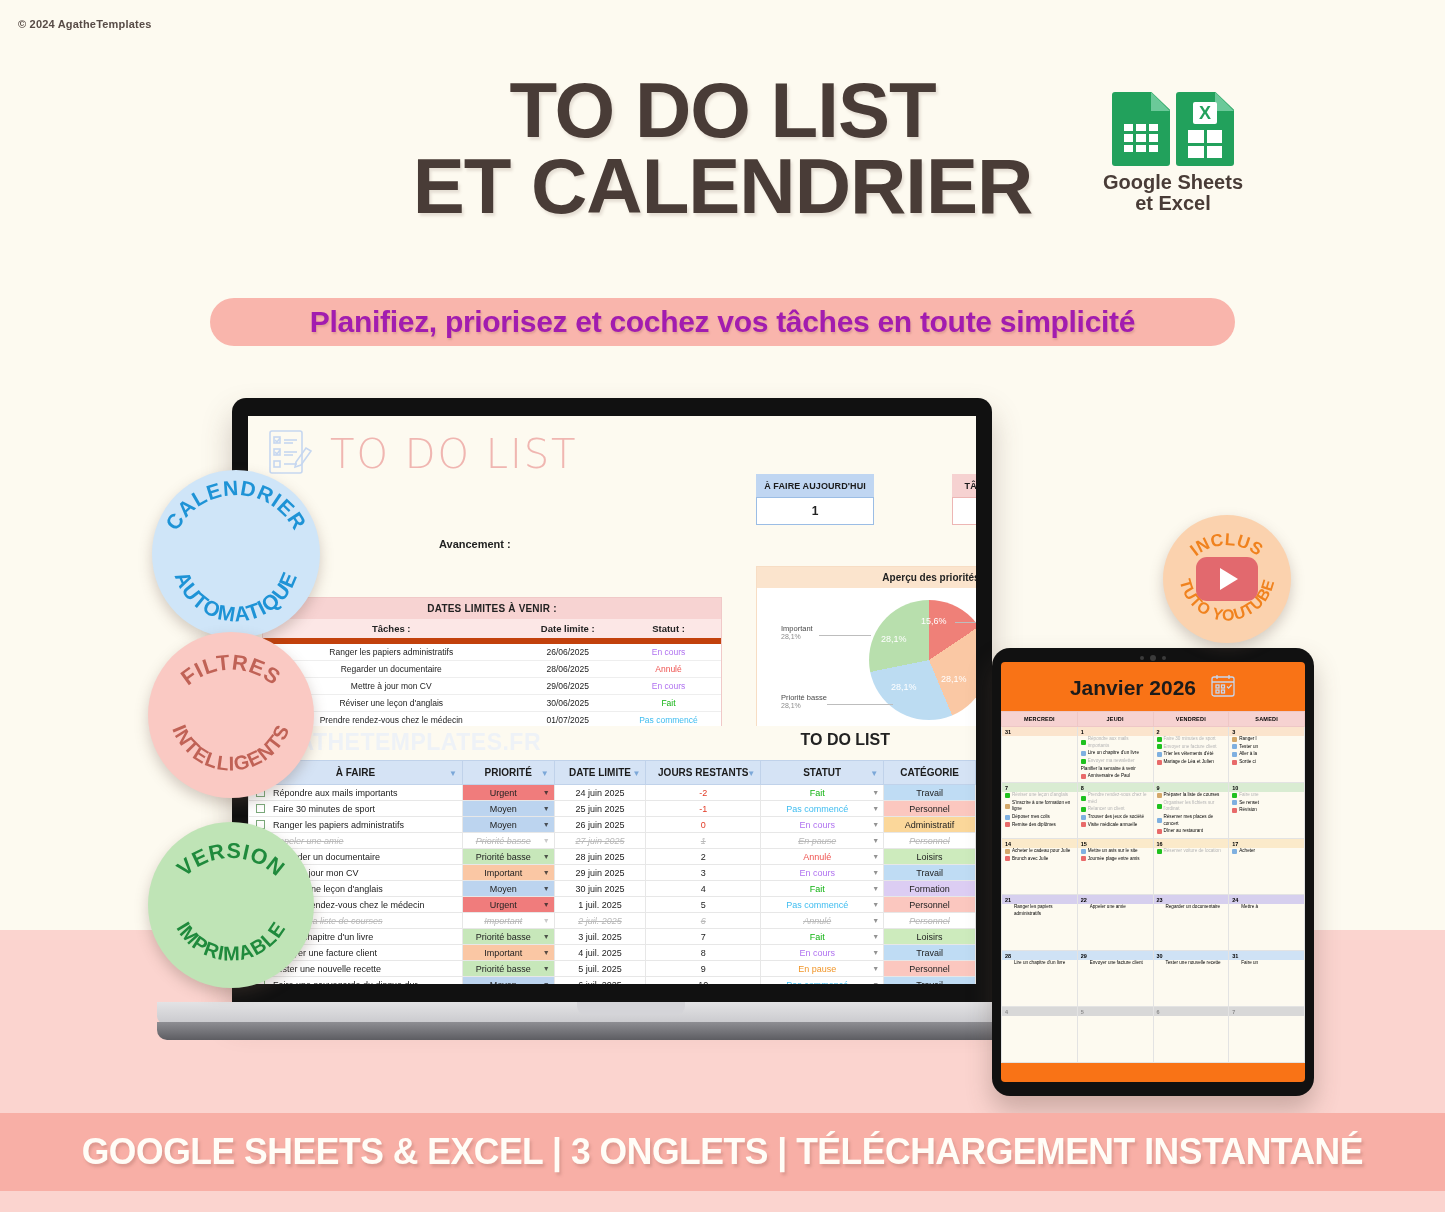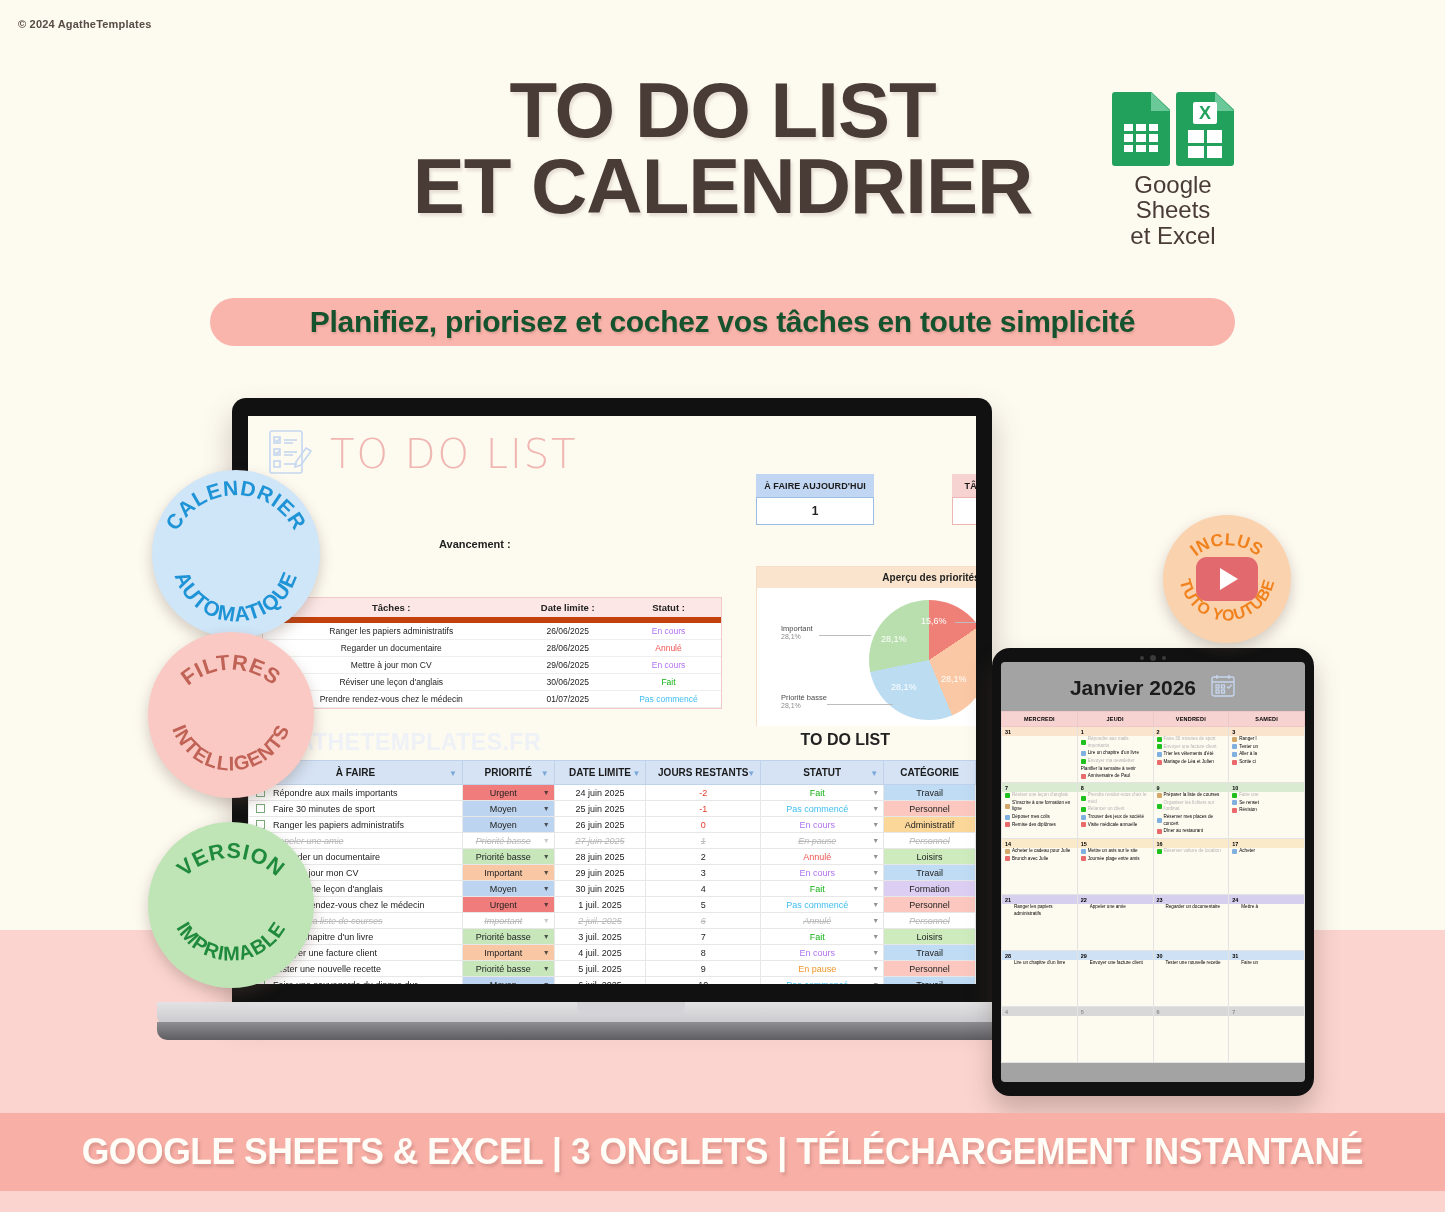--- a/index.html
+++ b/index.html
@@ -53,30 +53,30 @@
     gap: 3px;
   }
   .doc-icon .grid i { background: #fff; display: block; }
   .doc-icon.excel .grid { grid-template-columns: 1fr 1fr; grid-template-rows: 1fr 1fr; top: 38px; }
   .doc-icon .xbox {
     position: absolute; left: 17px; top: 10px; width: 24px; height: 22px;
     background: #fff; color: #22a15c; font-weight: bold; font-size: 18px;
     line-height: 22px; text-align: center; border-radius: 2px;
   }
   .sheets-label {
-    margin-top: 6px; font-size: 24px; font-weight: normal; color: #493c37;
+    margin-top: 6px; font-size: 20px; font-weight: bold; color: #493c37;
     line-height: 1.06;
   }
 
   
   .subtitle {
     position: absolute; left: 210px; top: 298px;
     width: 1025px; height: 48px;
     background: #f9b5ac; border-radius: 24px;
-    color: #14532d; font-size: 30px; font-weight: bold;
+    color: #a21caf; font-size: 30px; font-weight: bold;
     display: flex; align-items: center; justify-content: center;
     text-shadow: 1px 2px 2px rgba(170,110,100,.30);
     letter-spacing: -.3px;
   }
 
   
   .pink-band {
     position: absolute; left: 0; top: 930px; width: 1445px; height: 282px;
     background: #fbd4cf;
   }
@@ -247,21 +247,21 @@
   
   .tablet {
     position: absolute; left: 992px; top: 648px; width: 322px; height: 448px;
     background: #111; border-radius: 18px; padding: 14px 9px;
     box-shadow: 0 14px 26px rgba(90,70,60,.3);
   }
   .tablet-cam { position: absolute; left: 50%; top: 7px; transform: translateX(-50%); display: flex; gap: 6px; align-items: center; }
   .tablet-cam i { width: 4px; height: 4px; border-radius: 50%; background: #3b3b3b; display: block; }
   .tablet-cam i.big { width: 6px; height: 6px; }
   .tablet-screen {
-    width: 100%; height: 100%; background: #a3a3a3; border-radius: 4px;
+    width: 100%; height: 100%; background: #f97316; border-radius: 4px;
     overflow: hidden; position: relative;
   }
   .cal-head { display: flex; align-items: center; justify-content: center; gap: 14px; padding: 11px 0 8px; }
   .cal-title { font-size: 21px; font-weight: bold; color: #1b1b1b; }
   .cal-icon svg { width: 26px; height: 26px; }
   .cal-table { width: 100%; border-collapse: collapse; table-layout: fixed; }
   .cal-table th {
     background: #f6d2d1; font-size: 5.5px; font-weight: bold; padding: 4px 0;
     border: 1px solid #eec7c6; letter-spacing: .2px;
   }
@@ -385,20 +385,21 @@
           <div class="stat pink">
             <div class="sh">TÂCHES EN RETARD</div>
             <div class="sv">2</div>
           </div>
 
         </div>
 
         <div class="prog-label">Avancement :</div>
 
         <div class="dlt">
+          <div class="ttl">DATES LIMITES À VENIR :</div>
           <table>
             <thead>
                 <tr>
               <th>Tâches :</th>
               <th>Date limite :</th>
               <th>Statut :</th>
             </tr>
               </thead>
             <tbody>
                 <tr>

